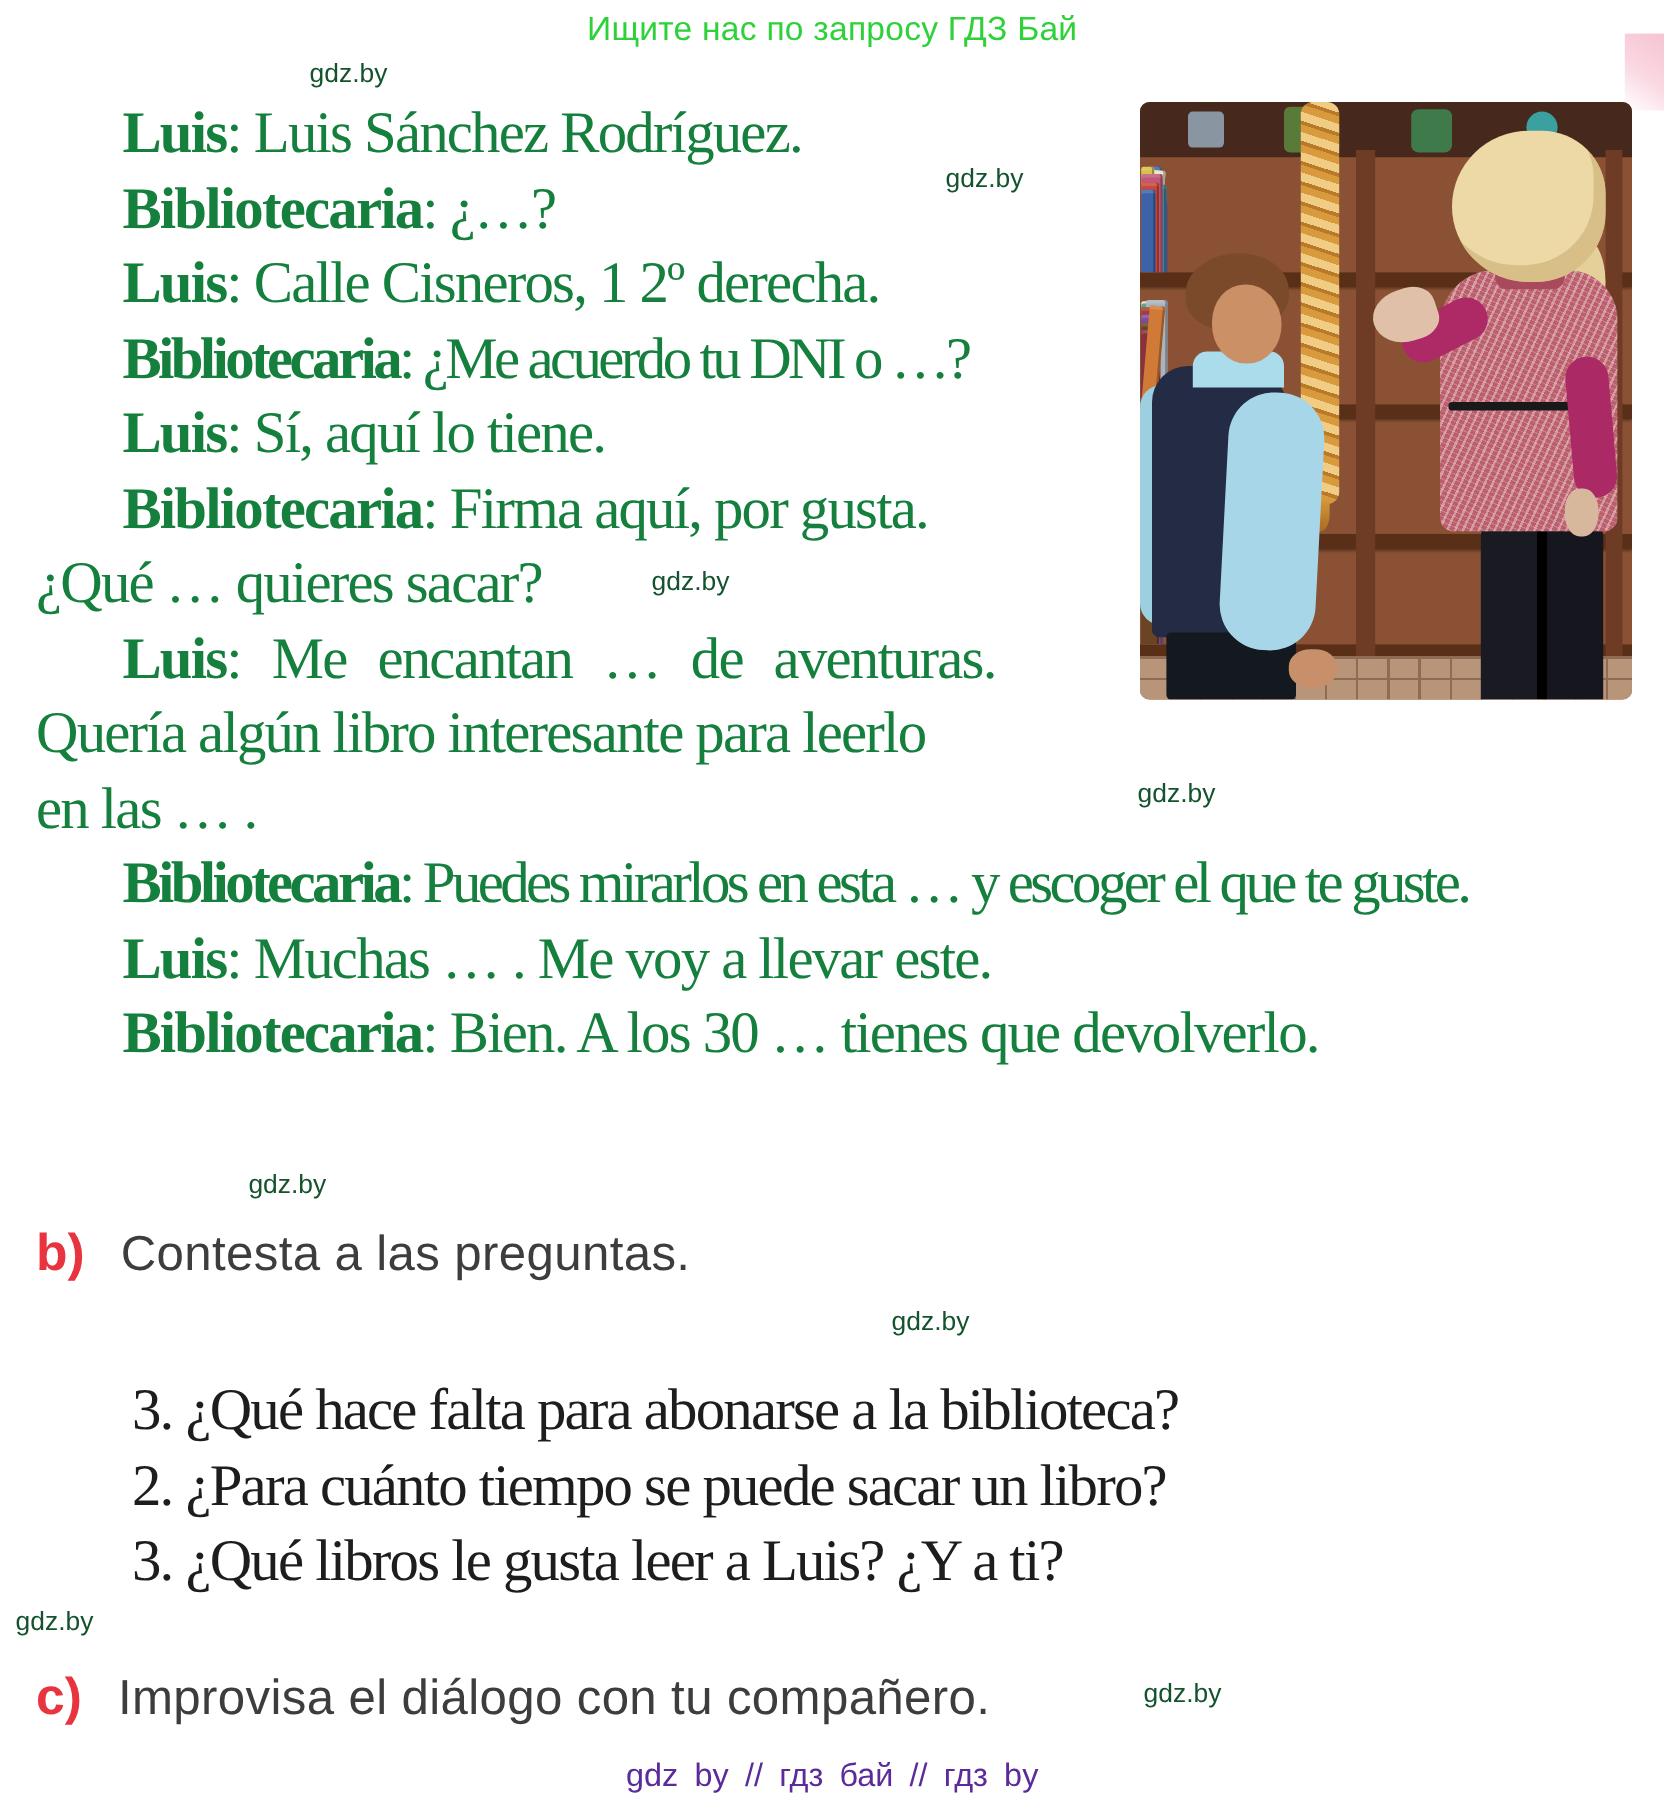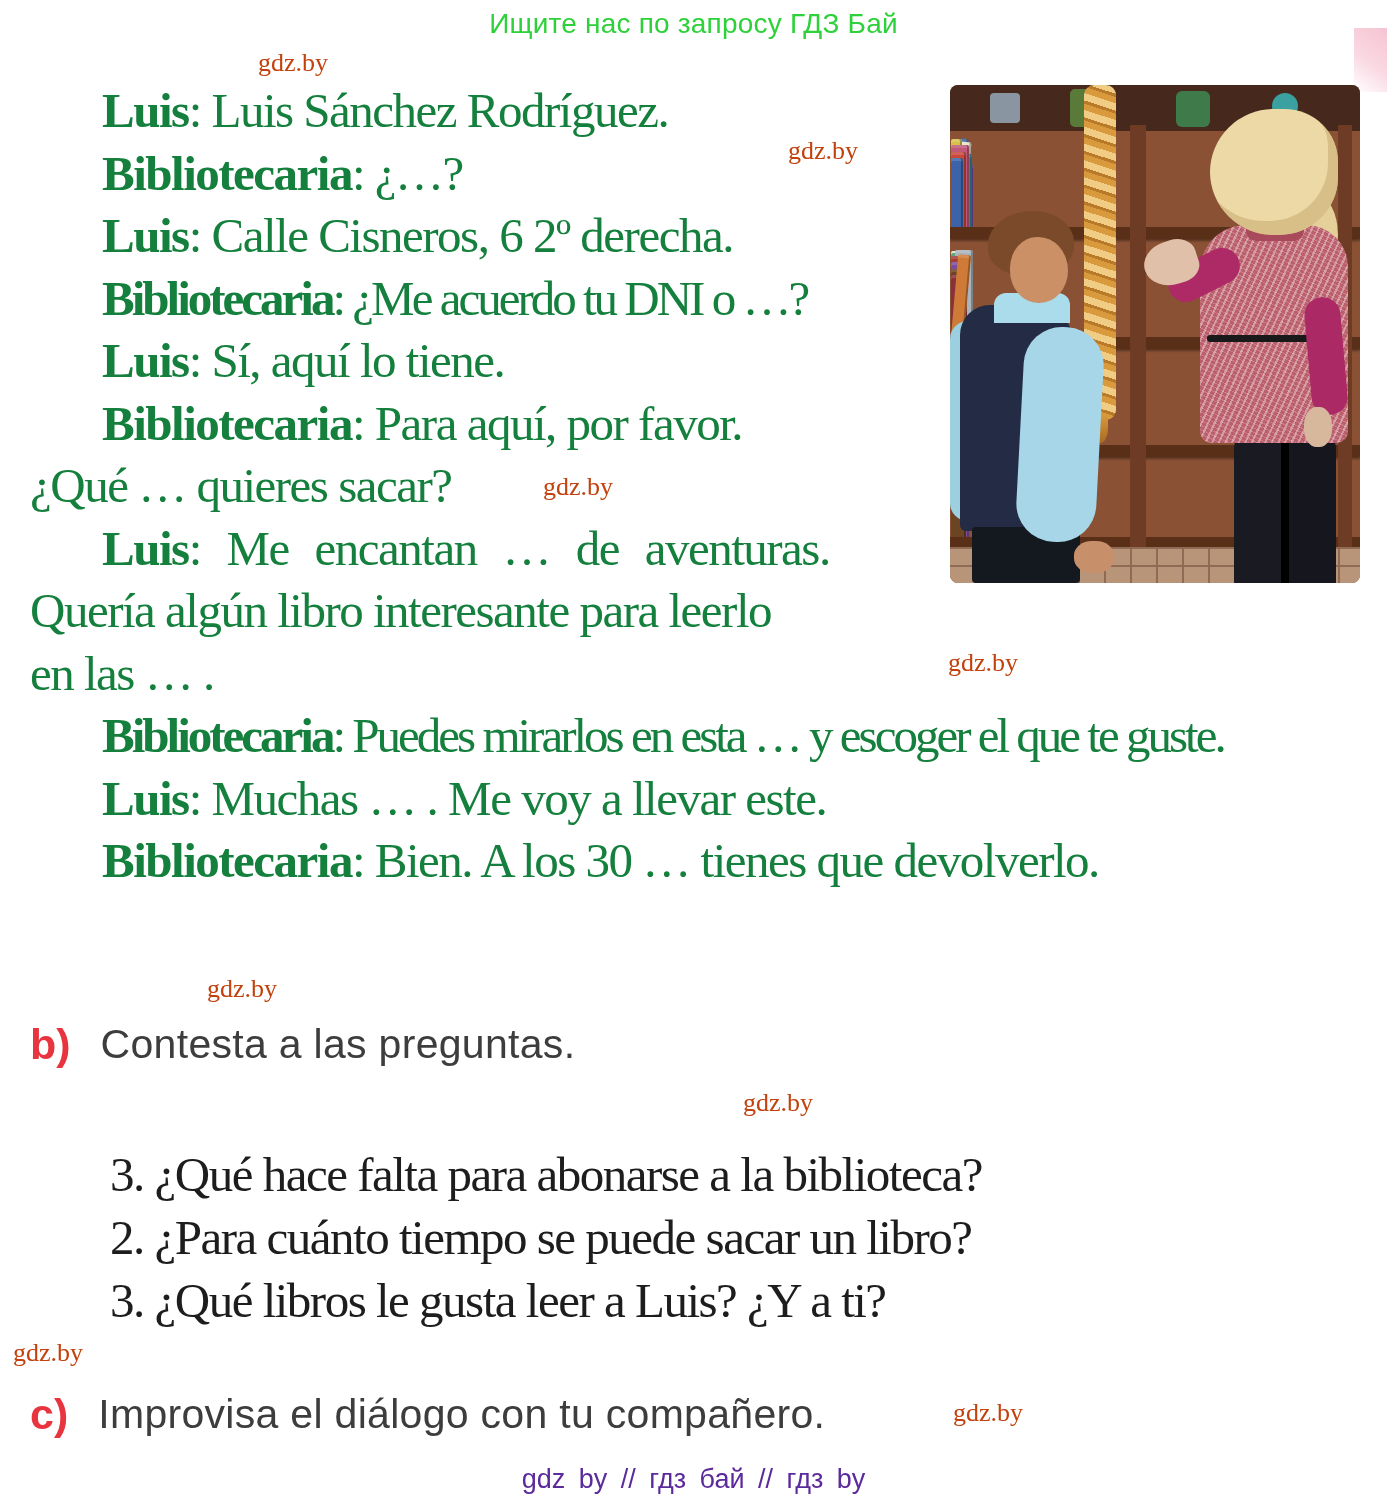--- a/index.html
+++ b/index.html
@@ -8,21 +8,21 @@
 
   
   .banner{position:absolute;top:8px;left:0;width:100%;text-align:center;
           font-size:28px;color:#2fd13b;letter-spacing:0.2px;}
 
   
   .pink-corner{position:absolute;left:1354px;top:28px;width:33px;height:64px;
                background:linear-gradient(215deg,#f6c3d2 0%,#fad9e3 55%,#ffffff 100%);}
 
   
-  .wm{position:absolute;font-size:26px;color:#c2410c;font-family:Liberation Serif, serif;}
+  .wm{position:absolute;font-size:22px;color:#14532d;font-family:Liberation Sans, sans-serif;}
   .wm1{left:258px;top:48px;}   .wm2{left:788px;top:136px;}
   .wm3{left:543px;top:472px;}  .wm4{left:948px;top:648px;}
   .wm5{left:207px;top:974px;}  .wm6{left:743px;top:1088px;}
   .wm7{left:13px;top:1338px;}  .wm8{left:953px;top:1398px;}
 
   
   .dialogue{position:absolute;left:30px;top:80px;width:1345px;
             font-family:"Liberation Serif","DejaVu Serif",serif;font-size:49px;
             color:#15803d;letter-spacing:-1.5px;}
   .dline{height:62.5px;line-height:62.5px;white-space:nowrap;}
@@ -111,24 +111,24 @@
 <span class="wm wm3">gdz.by</span>
 <span class="wm wm4">gdz.by</span>
 <span class="wm wm5">gdz.by</span>
 <span class="wm wm6">gdz.by</span>
 <span class="wm wm7">gdz.by</span>
 <span class="wm wm8">gdz.by</span>
 
 <div class="dialogue">
   <div class="dline ind"><b>Luis</b><span>: Luis Sánchez Rodríguez.</span></div>
   <div class="dline ind"><b>Bibliotecaria</b><span>: ¿…?</span></div>
-  <div class="dline ind"><b>Luis</b><span>: Calle Cisneros, 6 2º derecha.</span></div>
+  <div class="dline ind"><b>Luis</b><span>: Calle Cisneros, 1 2º derecha.</span></div>
   <div class="dline ind condense"><b>Bibliotecaria</b><span>: ¿Me acuerdo tu DNI o …?</span></div>
   <div class="dline ind"><b>Luis</b><span>: Sí, aquí lo tiene.</span></div>
-  <div class="dline ind"><b>Bibliotecaria</b><span>: Para aquí, por favor.</span></div>
+  <div class="dline ind"><b>Bibliotecaria</b><span>: Firma aquí, por gusta.</span></div>
   <div class="dline"><b></b><span>¿Qué … quieres sacar?</span></div>
   <div class="dline ind spread"><b>Luis</b><span>: Me encantan … de aventuras.</span></div>
   <div class="dline"><b></b><span>Quería algún libro interesante para leerlo</span></div>
   <div class="dline"><b></b><span>en las … .</span></div>
   <div class="dline ind condense"><b>Bibliotecaria</b><span>: Puedes mirarlos en esta … y escoger el que te guste.</span></div>
   <div class="dline ind"><b>Luis</b><span>: Muchas … . Me voy a llevar este.</span></div>
   <div class="dline ind"><b>Bibliotecaria</b><span>: Bien. A los 30 … tienes que devolverlo.</span></div>
 </div>
 
 <div class="photo" title="Librarian talking with a boy beside library bookshelves">

